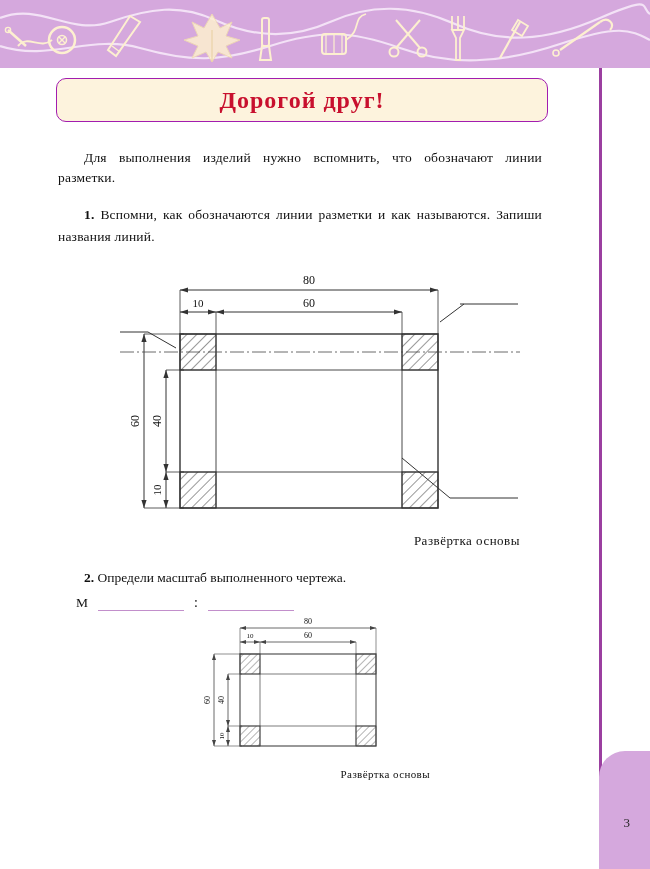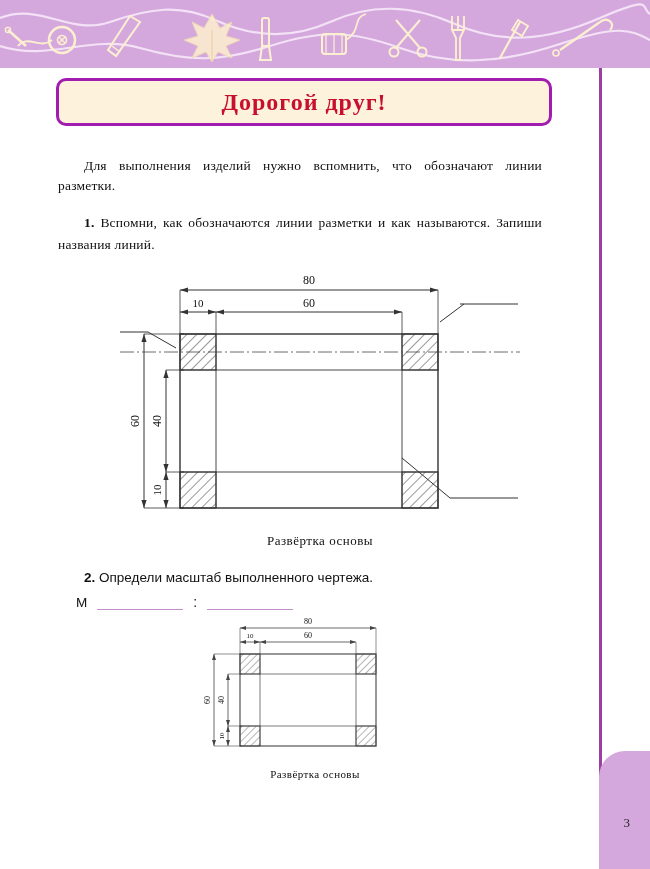--- a/index.html
+++ b/index.html
@@ -58,21 +58,21 @@
   }
 
   
   .title-plate {
     position: absolute;
     left: 56px;
     top: 78px;
     width: 490px;
     height: 42px;
     background: #fdf3dd;
-    border: 3px solid #a21caf;
+    border: 1px solid #a21caf;
     border-radius: 10px;
     display: flex;
     align-items: center;
     justify-content: center;
   }
   .title-plate .title-text {
     color: #c8102e;
     font-size: 24px;
     font-weight: bold;
     letter-spacing: 1px;
@@ -89,40 +89,40 @@
   p.para {
     margin: 0 0 4px 0;
     font-size: 13.5px;
     line-height: 20px;
     text-align: justify;
     text-indent: 26px;
     color: #111;
     font-family: "Liberation Serif", serif;
     letter-spacing: 0.2px;
   }
-  p.para.second { margin-top: 28px; }
+  p.para.second { margin-top: 20px; }
   .task {
     margin-top: 16px;
     font-size: 13.5px;
     line-height: 22px;
     text-align: justify;
     text-indent: 26px;
     color: #111;
     font-family: "Liberation Serif", serif;
     letter-spacing: 0.2px;
   }
   .task .num { font-weight: bold; }
 
   
   .task2 {
     position: absolute;
     left: 58px;
     top: 570px;
     width: 484px;
-    font-family: Liberation Sans, sans-serif;
+    font-family: Liberation Serif, serif;
   }
   .task2 .line1 {
     font-size: 13.5px;
     text-indent: 26px;
     color: #111;
   }
   .task2 .line1 .num { font-weight: bold; }
   .scale-row {
     margin-top: 9px;
     display: flex;
@@ -149,21 +149,21 @@
     height: 285px;
   }
   .drawing-small {
     position: absolute;
     left: 200px;
     top: 612px;
     width: 230px;
     height: 165px;
   }
   .caption {
-    text-align: center;
+    text-align: right;
     font-family: "Liberation Serif", serif;
     color: #111;
   }
   .caption.big { font-size: 13px; margin-top: 2px; letter-spacing: 0.5px; }
   .caption.small { font-size: 11px; margin-top: 2px; letter-spacing: 0.4px; }
 </style>
 </head>
 <body>
 
 <div class="header-band">

